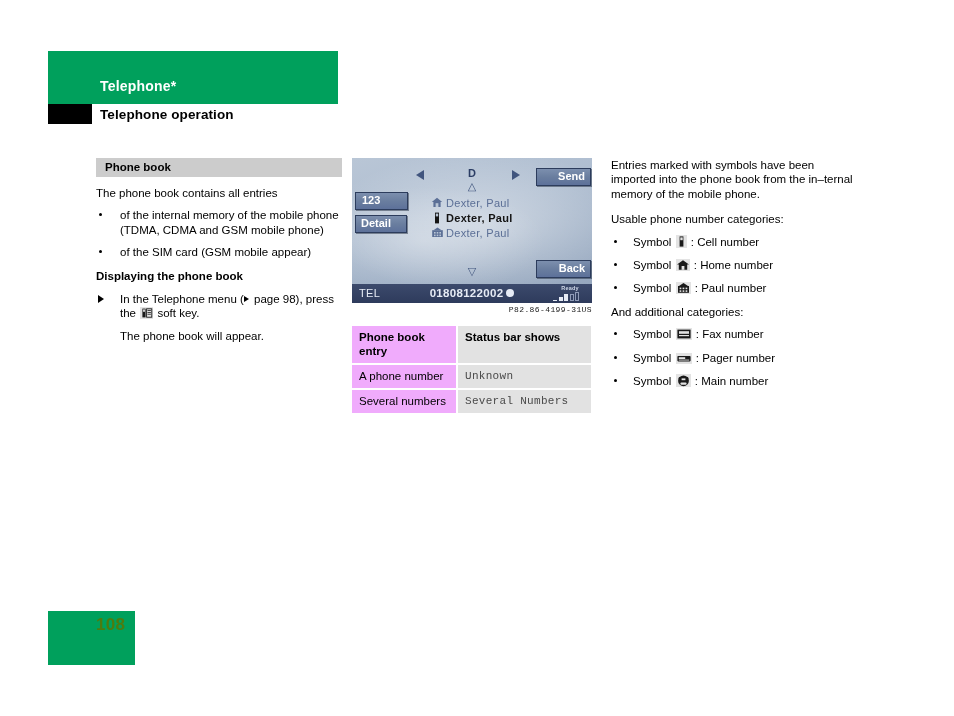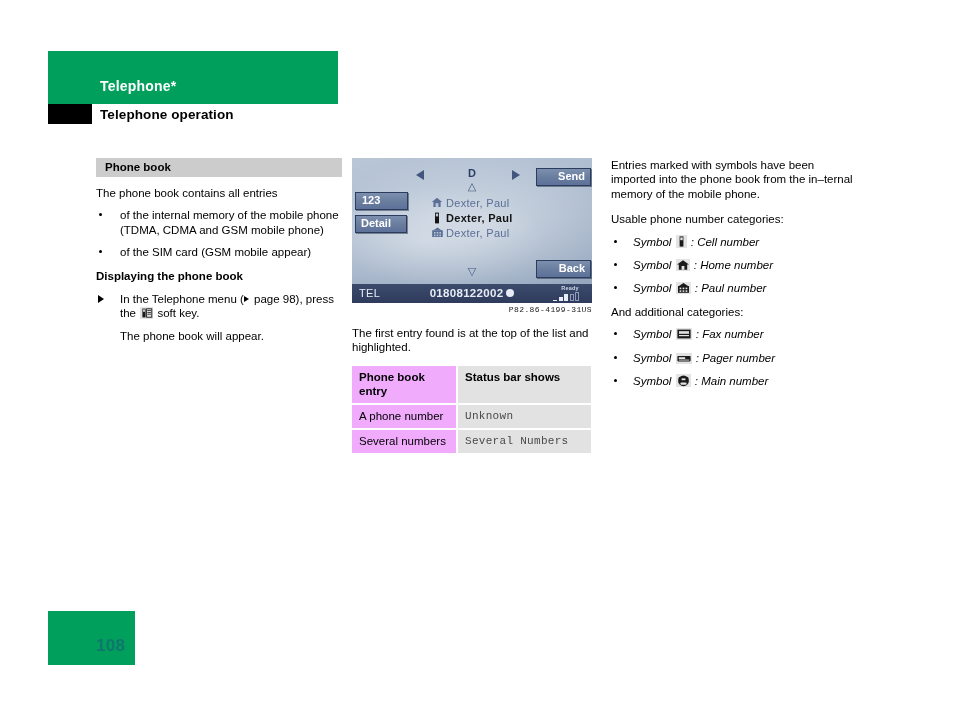--- a/index.html
+++ b/index.html
@@ -96,21 +96,21 @@
   }
   ul.bullets > li .dot {
     position: absolute;
     left: 3px;
     top: 5px;
     width: 3px;
     height: 3px;
     border-radius: 50%;
     background: #000;
   }
-  ul.bullets.right > li { padding-left: 22px; margin-bottom: 9px; font-style: italic; }
+  ul.bullets.right > li { padding-left: 22px; margin-bottom: 9px; }
 
   ul.steps {
     list-style: none;
     margin: 0 0 6px 0;
     padding: 0;
   }
   ul.steps > li {
     position: relative;
     padding-left: 24px;
     font-size: 11.5px;
@@ -352,24 +352,24 @@
     position: absolute;
     left: 48px;
     top: 611px;
     width: 87px;
     height: 54px;
     background: #00a05c;
   }
   #page-number {
     position: absolute;
     left: 96px;
-    top: 636px;
+    top: 615px;
     font-size: 17px;
     font-weight: bold;
-    color: #0f766e;
+    color: #4d7c0f;
     letter-spacing: 0.3px;
   }
 </style>
 </head>
 <body>
 
 <div id="chapter-header"></div>
 <div id="chapter-title">Telephone*</div>
 <div id="section-marker"></div>
 <div id="section-title">Telephone operation</div>
@@ -484,21 +484,20 @@
               <i class="e1"></i>
               <i class="e2"></i>
           </div>
         </div>
       </div>
     </div>
   </div>
 
   <div id="figure-caption">P82.86-4199-31US</div>
 
-  <p class="body">The first entry found is at the top of the list and highlighted.</p>
 
   <table id="status-table">
     <colgroup>
         <col class="c1">
         <col class="c2">
       </colgroup>
     <thead>
       <tr>
         <th class="c1">Phone book entry</th>
         <th class="c2">Status bar shows</th>

